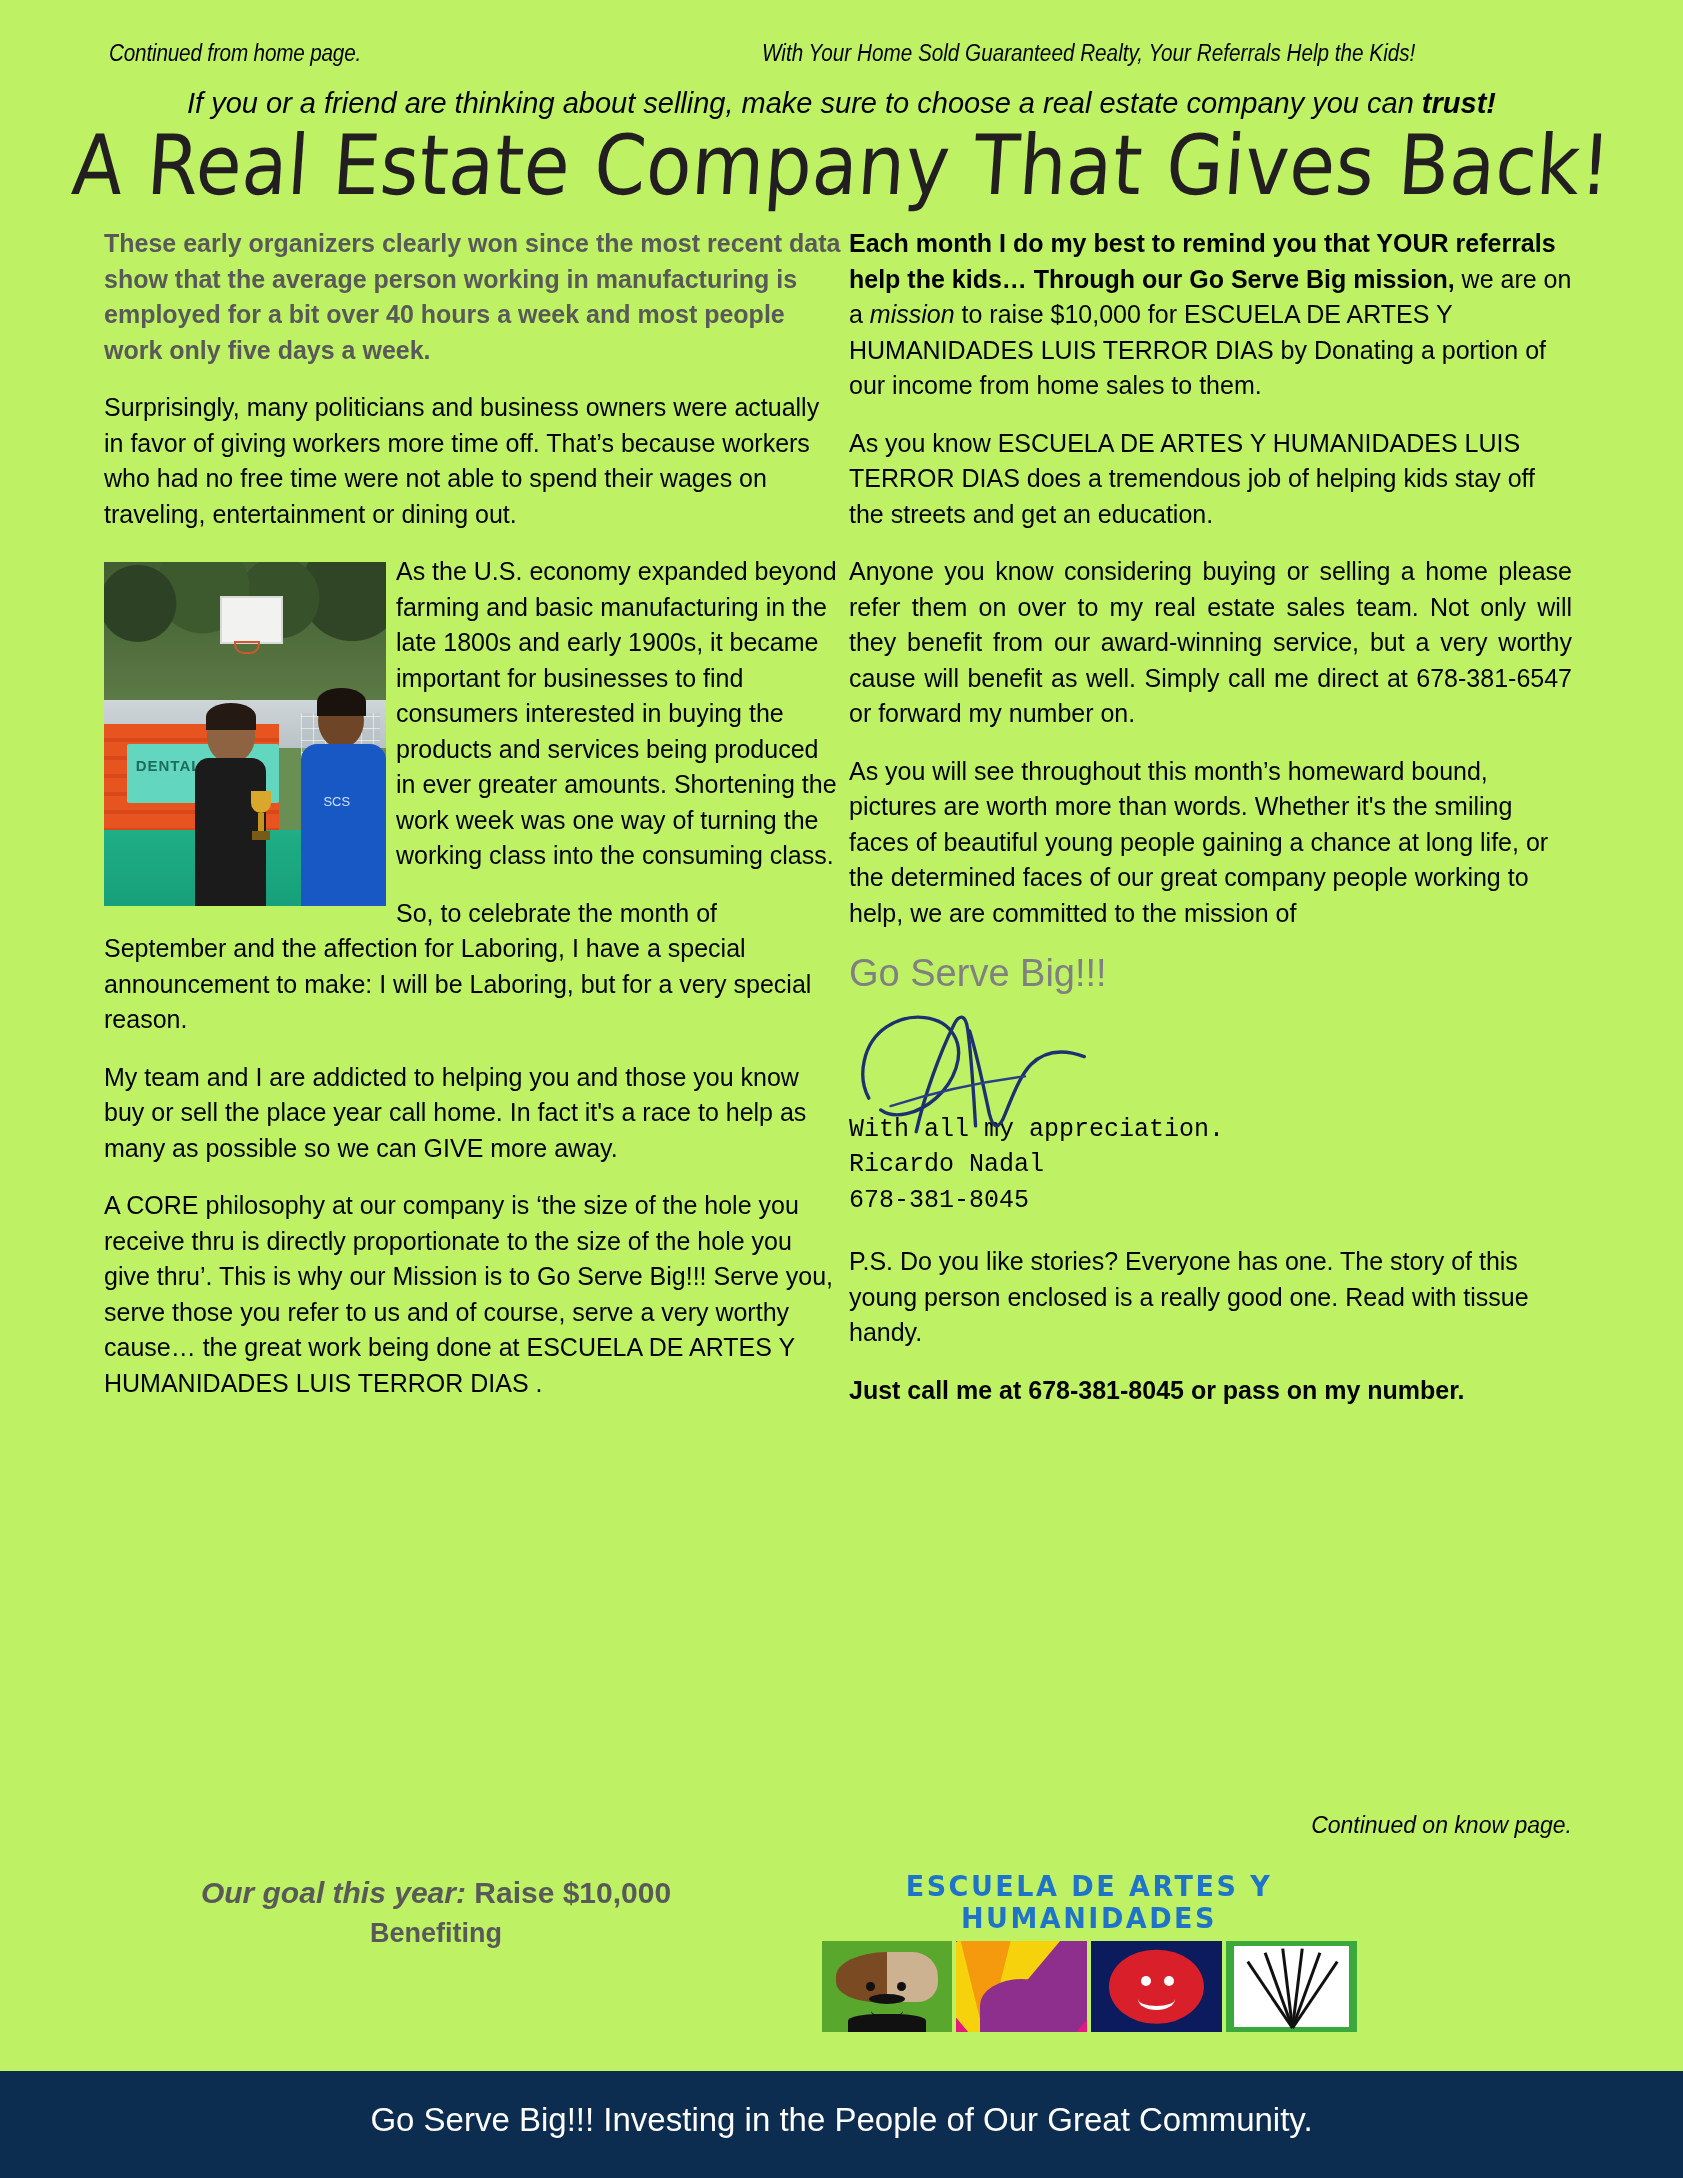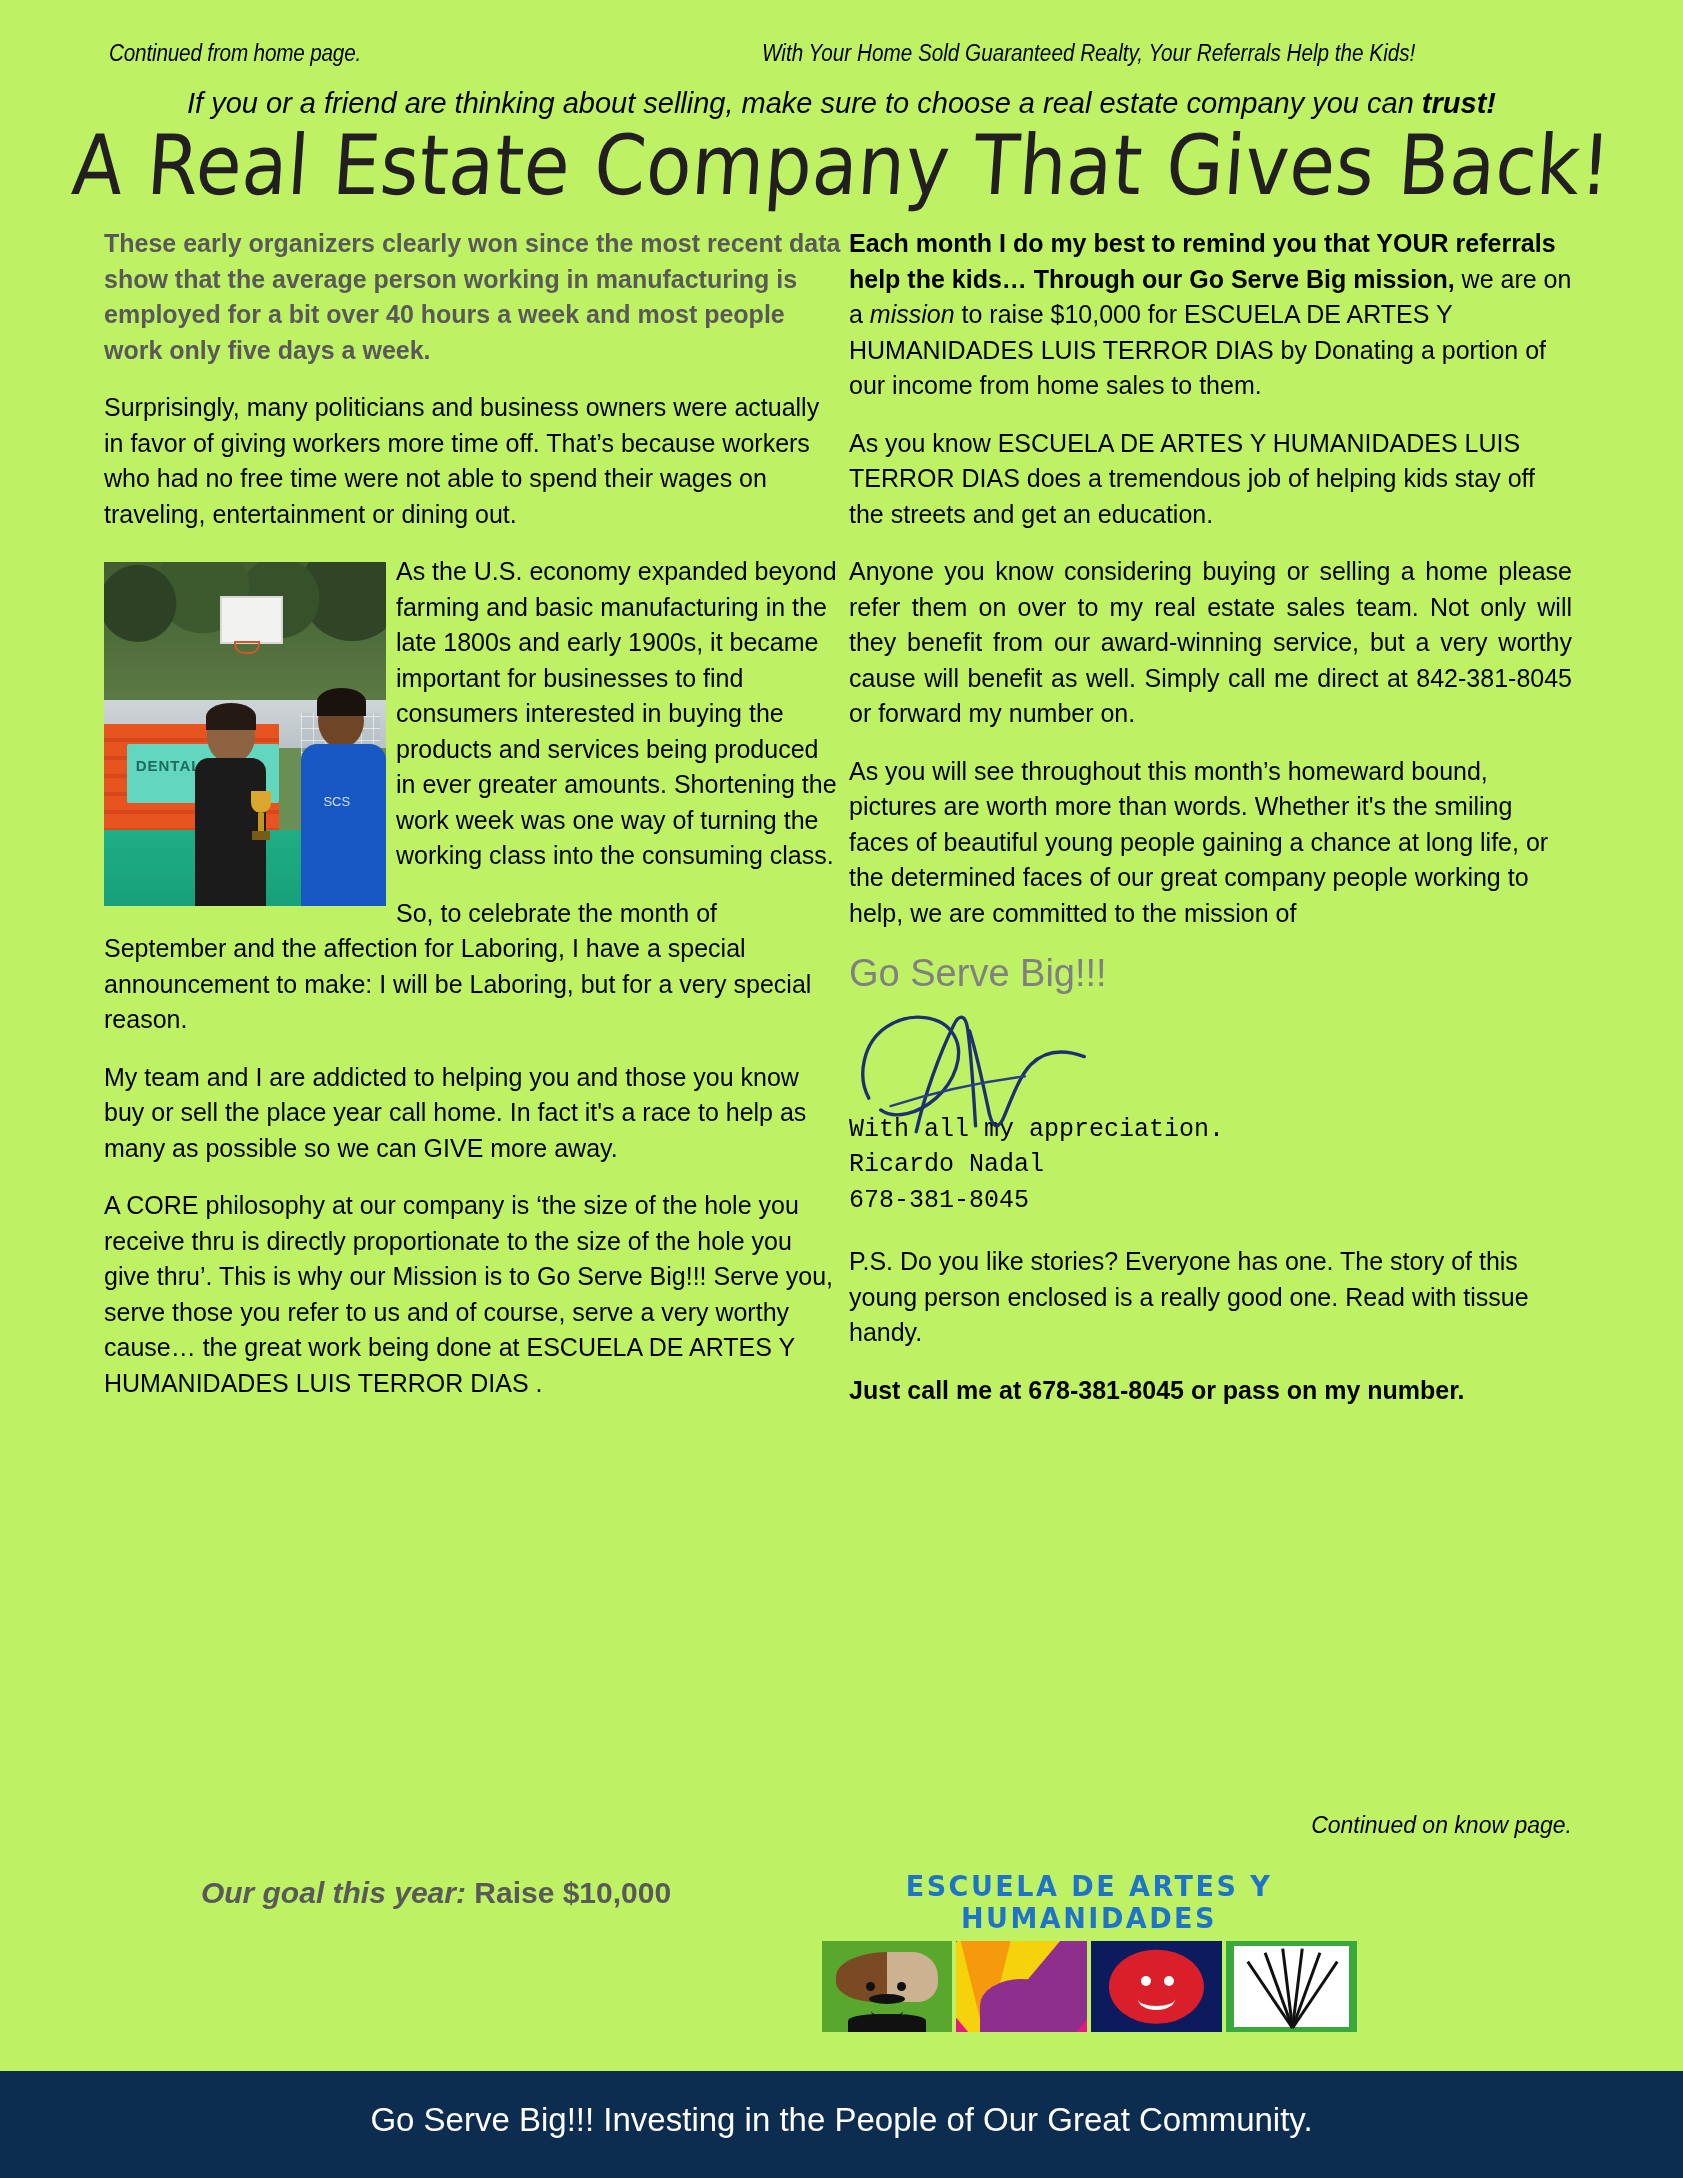--- a/index.html
+++ b/index.html
@@ -355,21 +355,21 @@
     <p>My team and I are addicted to helping you and those you know buy or sell the place year call home.  In fact it's a race to help as many as possible so we can GIVE more away.</p>
     <p>A CORE philosophy at our company is ‘the size of the hole you receive thru is directly proportionate to the size of the hole you give thru’.  This is why our Mission is to Go Serve Big!!!  Serve you, serve those you refer to us and of course, serve a very worthy cause… the great work being done at ESCUELA DE ARTES Y HUMANIDADES LUIS TERROR DIAS .</p>
   </div>
 
   <div class="col col-right">
     <p><span class="bold">Each month I do my best to remind you that YOUR referrals help the kids…   Through our Go Serve Big mission,</span><span> we are on a </span><span class="ital">mission</span><span> to raise $10,000 for ESCUELA DE ARTES Y HUMANIDADES LUIS TERROR DIAS by Donating a portion of our income from home sales to them.</span></p>
 
     <p>As you know ESCUELA DE ARTES Y HUMANIDADES LUIS TERROR DIAS  does a tremendous job of helping kids stay off the streets and get an education.</p>
 
 
-    <p class="just">Anyone you know considering buying or selling a home please refer them on over to my real estate sales team.   Not only will they benefit from our award-winning service, but a very worthy cause will benefit as well.  Simply call me direct at 842-381-8045 or forward my number on.</p>
+    <p class="just">Anyone you know considering buying or selling a home please refer them on over to my real estate sales team.   Not only will they benefit from our award-winning service, but a very worthy cause will benefit as well.  Simply call me direct at 678-381-6547 or forward my number on.</p>
 
     <p>As you will see throughout this month’s homeward bound, pictures are worth more than words.  Whether it's the smiling faces of beautiful young people gaining a chance at long life, or the determined faces of our great company people working to help, we are committed to the mission of</p>
 
     <div class="gsb">Go Serve Big!!!</div>
 
     <div class="sig-wrap">
       <svg width="257" height="149" viewBox="0 0 260 150" fill="none">
         <path d="M18 108 C6 86, 12 52, 36 36 C60 20, 92 24, 104 44 C116 64, 104 92, 86 108
                  C68 124, 44 130, 30 120" stroke="#1f3070" stroke-width="3.4" stroke-linecap="round" fill="none"></path>
         <path d="M66 142 C74 106, 90 62, 104 34 C110 22, 116 24, 118 38
@@ -388,20 +388,21 @@
 
     <p style="margin-top:26px;">P.S. Do you like stories? Everyone has one.  The story of this young person enclosed is a really good one.  Read with tissue handy.</p>
 
     <p class="bold">Just call me at 678-381-8045 or pass on my number.</p>
   </div>
 
   <div class="continued">Continued on know page.</div>
 
   <div class="goal">
     <div class="g1"><em>Our goal this year:</em><span> Raise $10,000</span></div>
+    <div class="g2">Benefiting</div>
   </div>
 
   <div class="logo">
     <div class="logo-top">ESCUELA DE ARTES Y HUMANIDADES</div>
     <div class="logo-strip">
       <div class="tile tile-a">
         <div class="face">
           <div class="hair"></div>
           <div class="hair2"></div>
           <div class="eyeL"></div>

